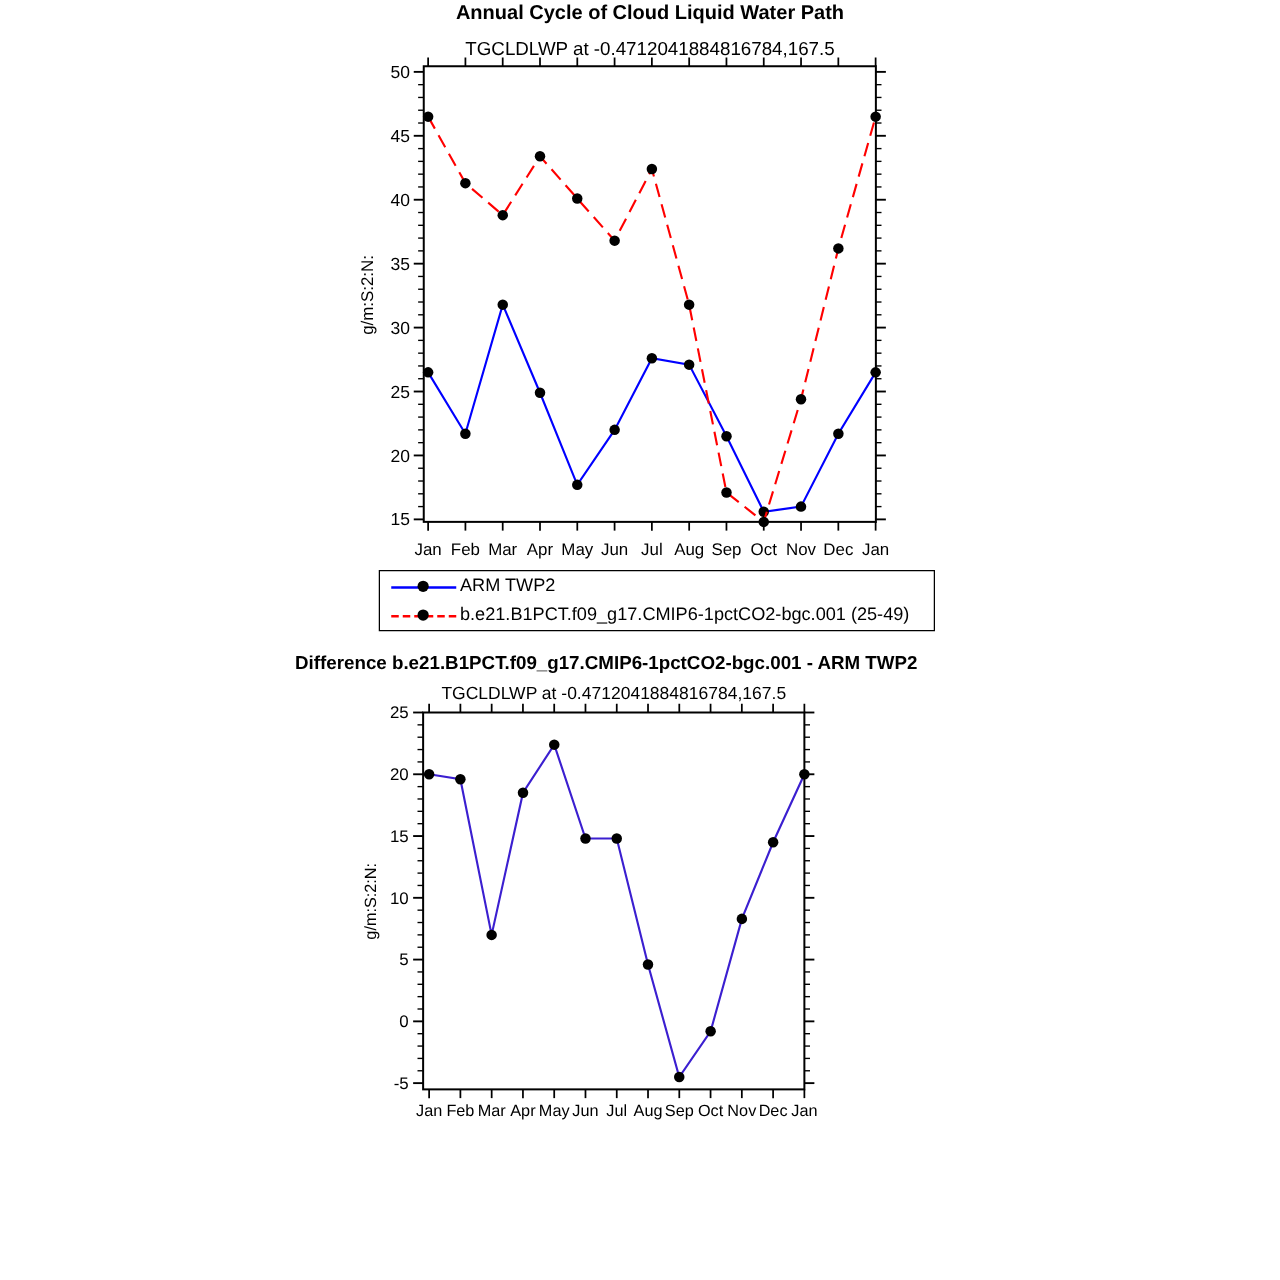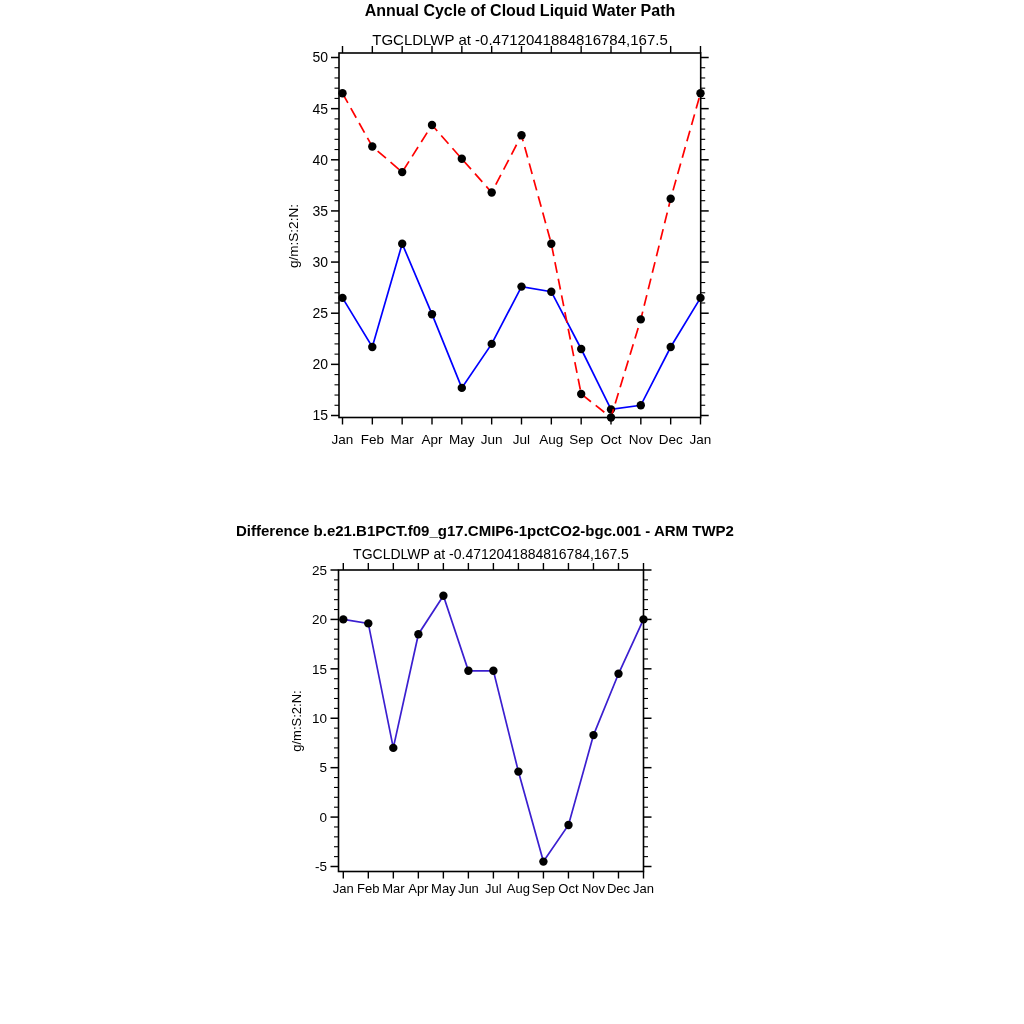--- a/index.html
+++ b/index.html
@@ -307,17 +307,33 @@
         <circle cx="493.4" cy="670.8" r="4.2" fill="#000000"></circle>
         <circle cx="518.4" cy="771.6" r="4.2" fill="#000000"></circle>
         <circle cx="543.4" cy="861.6" r="4.2" fill="#000000"></circle>
         <circle cx="568.5" cy="825.0" r="4.2" fill="#000000"></circle>
         <circle cx="593.5" cy="735.1" r="4.2" fill="#000000"></circle>
         <circle cx="618.5" cy="673.8" r="4.2" fill="#000000"></circle>
         <circle cx="643.5" cy="619.4" r="4.2" fill="#000000"></circle>
       </g>
     </svg>
 
+  <div class="legend">
+    <div class="lrow">
+      <span class="sw">
+        <span class="swline" style="border-top-style: solid; border-top-color: rgb(0, 0, 255);"></span>
+        <span class="swdot" style="background: rgb(0, 0, 0);"></span>
+      </span>
+      <span class="ltext">ARM TWP2</span>
+    </div>
+    <div class="lrow">
+      <span class="sw">
+        <span class="swline" style="border-top-style: dashed; border-top-color: rgb(255, 0, 0);"></span>
+        <span class="swdot" style="background: rgb(0, 0, 0);"></span>
+      </span>
+      <span class="ltext">b.e21.B1PCT.f09_g17.CMIP6-1pctCO2-bgc.001 (25-49)</span>
+    </div>
+  </div>
 
   <div class="title t2">Difference b.e21.B1PCT.f09_g17.CMIP6-1pctCO2-bgc.001 - ARM TWP2</div>
   <div class="title s2">TGCLDLWP at -0.4712041884816784,167.5</div>
 
 </div>
 
 </body></html>

